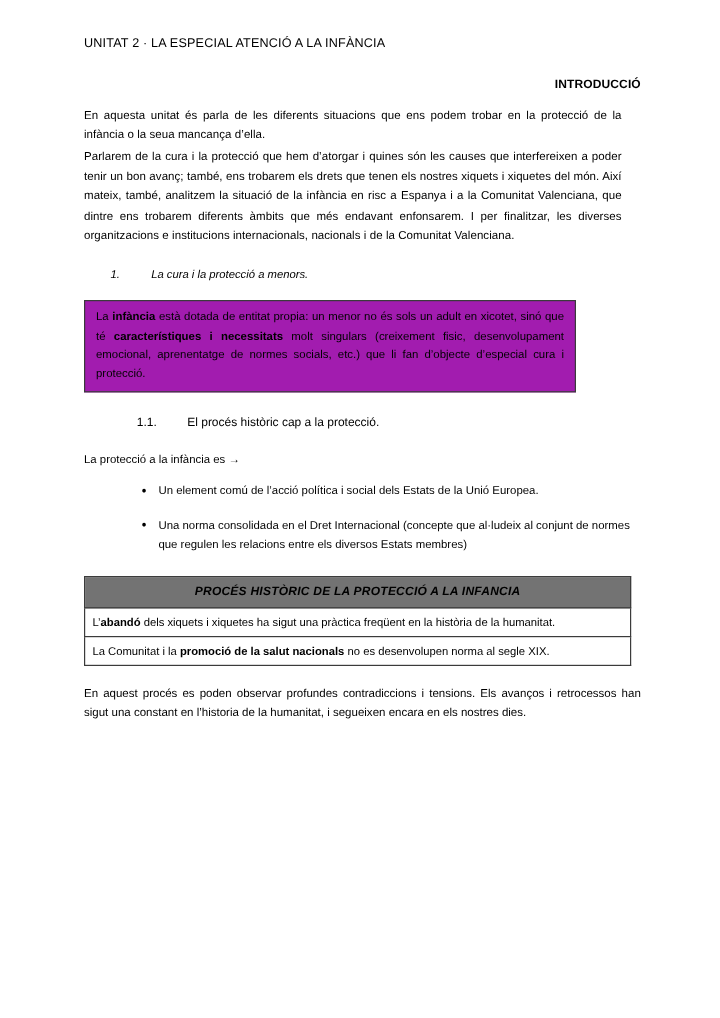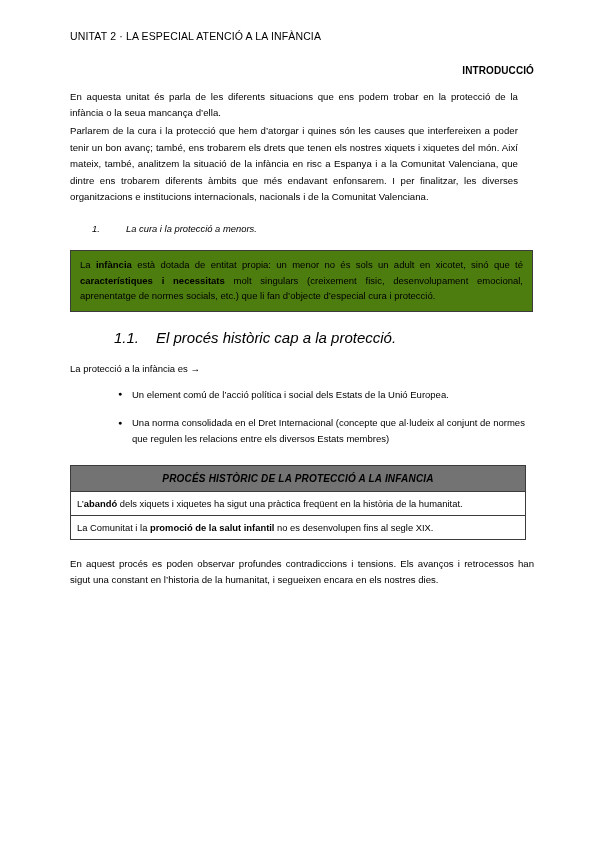--- a/index.html
+++ b/index.html
@@ -58,39 +58,38 @@
     line-height: 16px;
     margin: 16px 0 13px 0;
     padding-left: 22px;
   }
   .num-heading .num {
     display: inline-block;
     width: 34px;
   }
 
   .sub-heading {
-    font-size: 15px;
-    font-style: italic;
+    font-size: 10px;
     line-height: 16px;
     margin: 18px 0 14px 0;
     padding-left: 44px;
   }
   .sub-heading .num {
     display: inline-block;
     width: 42px;
   }
 
   
   .callout {
     border: 1.3px solid #3b3b3b;
-    background: #4d7c0f;
+    background: #a21caf;
     box-sizing: border-box;
     padding: 6px 9px 7px 9px;
     margin: 0 0 0 0;
-    width: 463px;
+    width: 410px;
   }
   .callout p {
     margin: 0;
     font-size: 9.5px;
     line-height: 15.5px;
     text-align: justify;
   }
 
   .lead-line {
     font-size: 9.5px;
@@ -187,20 +186,20 @@
 
   <table class="proc-table">
     <tbody>
       <tr>
         <td class="hdr">PROCÉS HISTÒRIC DE LA PROTECCIÓ A LA INFANCIA</td>
       </tr>
       <tr>
         <td><span>L’</span><b>abandó</b><span> dels xiquets i xiquetes ha sigut una pràctica freqüent en la història de la humanitat.</span></td>
       </tr>
       <tr>
-        <td><span>La Comunitat i la </span><b>promoció de la salut infantil</b><span> no es desenvolupen fins al segle XIX.</span></td>
+        <td><span>La Comunitat i la </span><b>promoció de la salut nacionals</b><span> no es desenvolupen norma al segle XIX.</span></td>
       </tr>
     </tbody>
   </table>
 
   <p class="closing">En aquest procés es poden observar profundes contradiccions i tensions. Els avanços i retrocessos han sigut una constant en l’historia de la humanitat, i segueixen encara en els nostres dies.</p>
 
 </div>
 
 </body></html>

